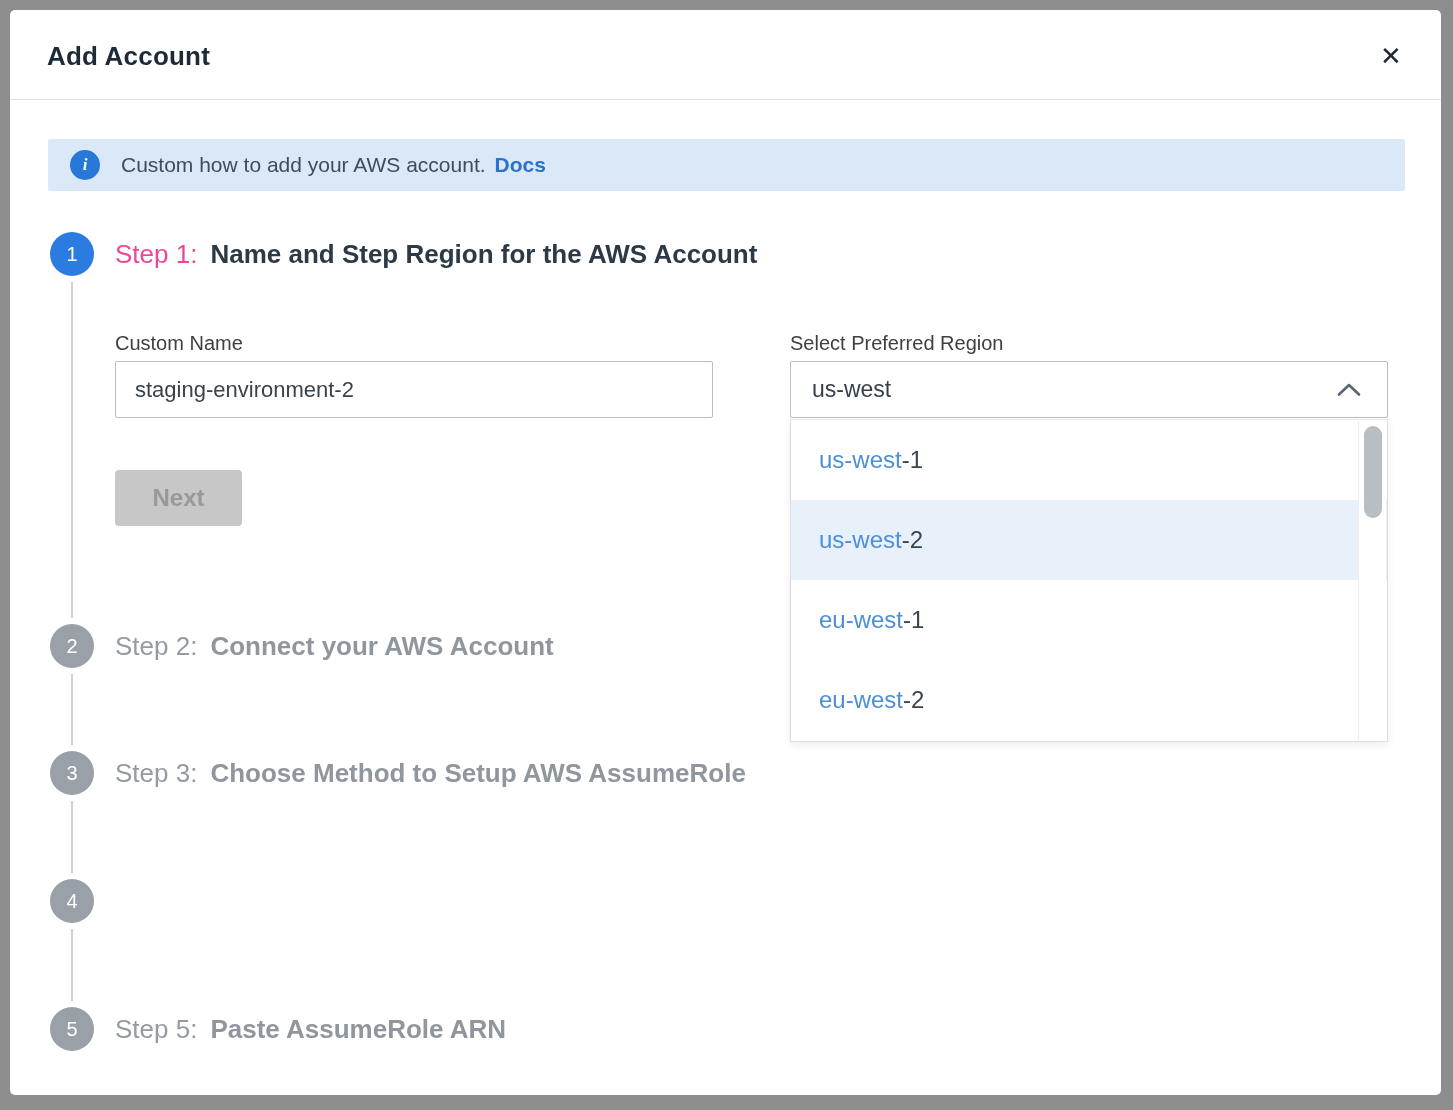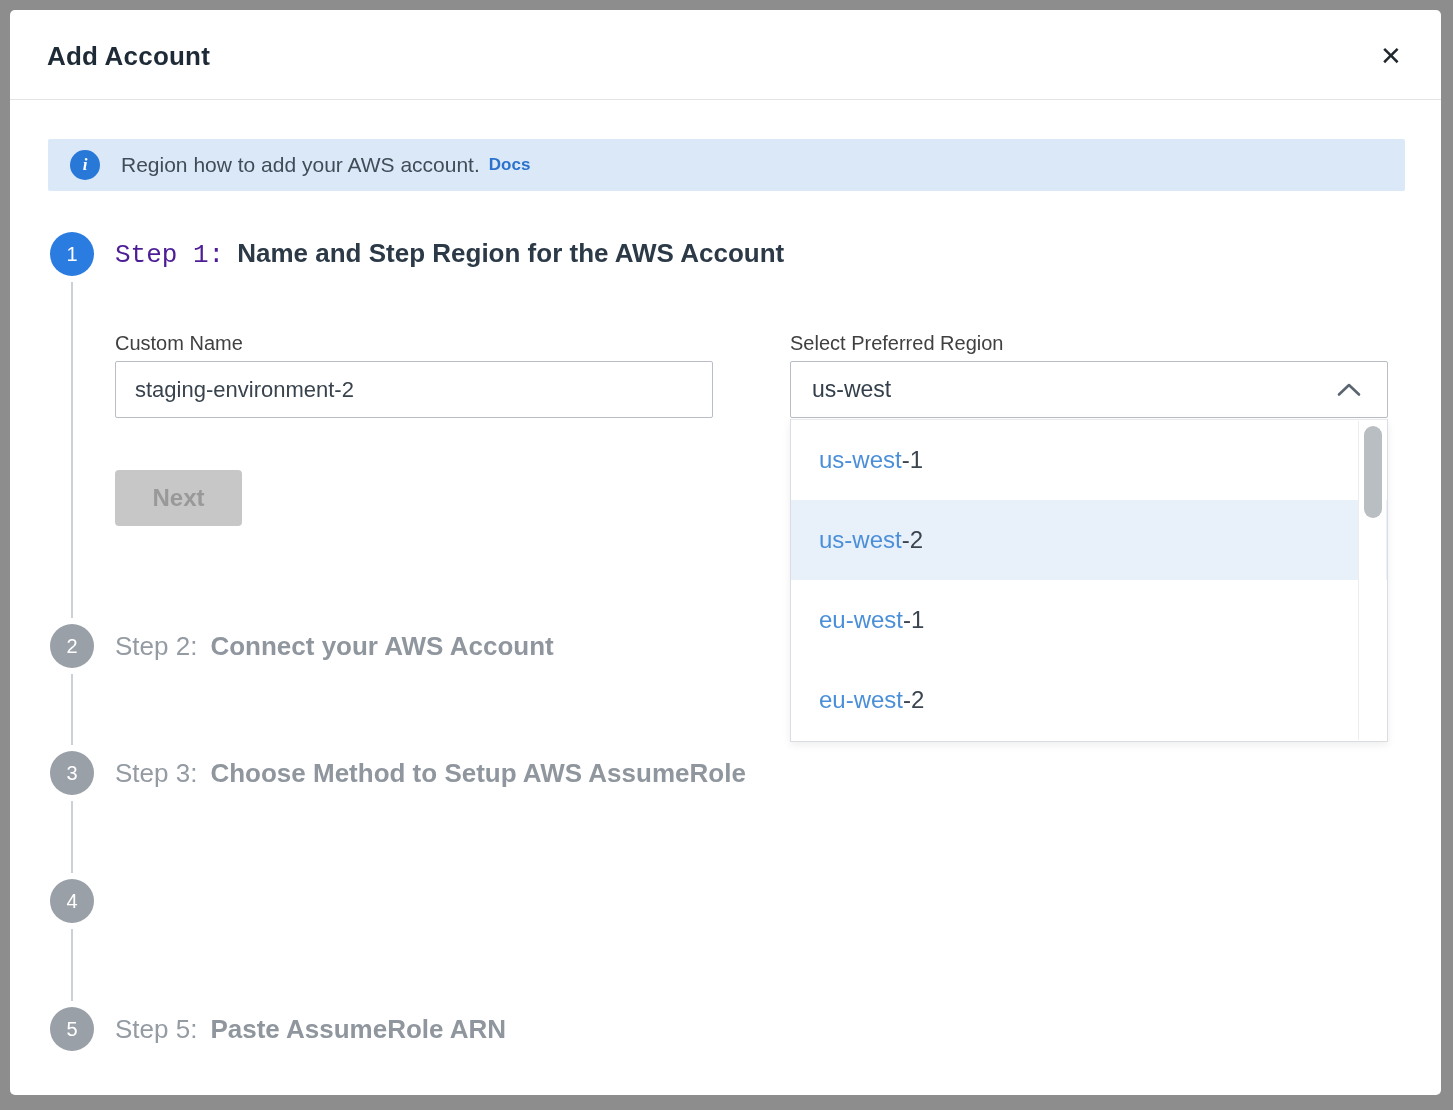--- a/index.html
+++ b/index.html
@@ -32,35 +32,35 @@
     background:#dbe8f8; border-radius:2px;
     display:flex; align-items:center;
   }
   .info-icon {
     width:30px; height:30px; border-radius:50%; background:#2878d8;
     color:#ffffff; font-size:17px; font-weight:700; font-style:italic;
     display:flex; align-items:center; justify-content:center;
     margin-left:22px; font-family:"Liberation Serif", serif;
   }
   .banner-text { margin-left:21px; font-size:21px; color:#404c58; }
-  .banner-link { margin-left:9px; font-size:17px; font-weight:700; color:#2a72cc; text-decoration:none; cursor:pointer; }
+  .banner-link { margin-left:9px; font-size:21px; font-weight:700; color:#2a72cc; text-decoration:none; cursor:pointer; }
 
   
   .step-row { position:absolute; left:40px; height:44px; display:flex; align-items:center; }
   .step-circle {
     width:44px; height:44px; border-radius:50%;
     display:flex; align-items:center; justify-content:center;
     font-size:20px; color:#ffffff; flex:0 0 44px;
   }
   .step-row.active .step-circle { background:#2b7ce0; }
   .step-row.inactive .step-circle { background:#9aa0a7; }
   .step-title { margin-left:21px; font-size:26px; white-space:nowrap; }
   .step-prefix { font-weight:400; }
   .step-name { font-weight:700; margin-left:13px; }
-  .step-row.active .step-prefix { color:#4c1d95;font-family:Liberation Mono, monospace; }
+  .step-row.active .step-prefix { color:#ec4899; }
   .step-row.active .step-name { color:#2c3947; }
   .step-row.inactive .step-prefix { color:#949ba3; }
   .step-row.inactive .step-name { color:#8f969e; }
 
   .connector { position:absolute; left:61px; width:2px; background:#ccd1d6; }
   .connector.c1 { top:272px; height:336px; }
   .connector.c2 { top:664px; height:71px; }
   .connector.c3 { top:791px; height:72px; }
   .connector.c4 { top:919px; height:72px; }
 
@@ -125,21 +125,21 @@
 
 <div class="modal">
 
   <div class="modal-header">
     <h1 class="modal-title">Add Account</h1>
     <button class="close-btn">✕</button>
   </div>
 
   <div class="banner">
     <span class="info-icon">i</span>
-    <span class="banner-text">Region how to add your AWS account.</span>
+    <span class="banner-text">Custom how to add your AWS account.</span>
     <a class="banner-link">Docs</a>
   </div>
 
   <div class="connector c1"></div>
   <div class="connector c2"></div>
   <div class="connector c3"></div>
   <div class="connector c4"></div>
 
   <div class="step-row s1 active">
     <div class="step-circle">1</div>

